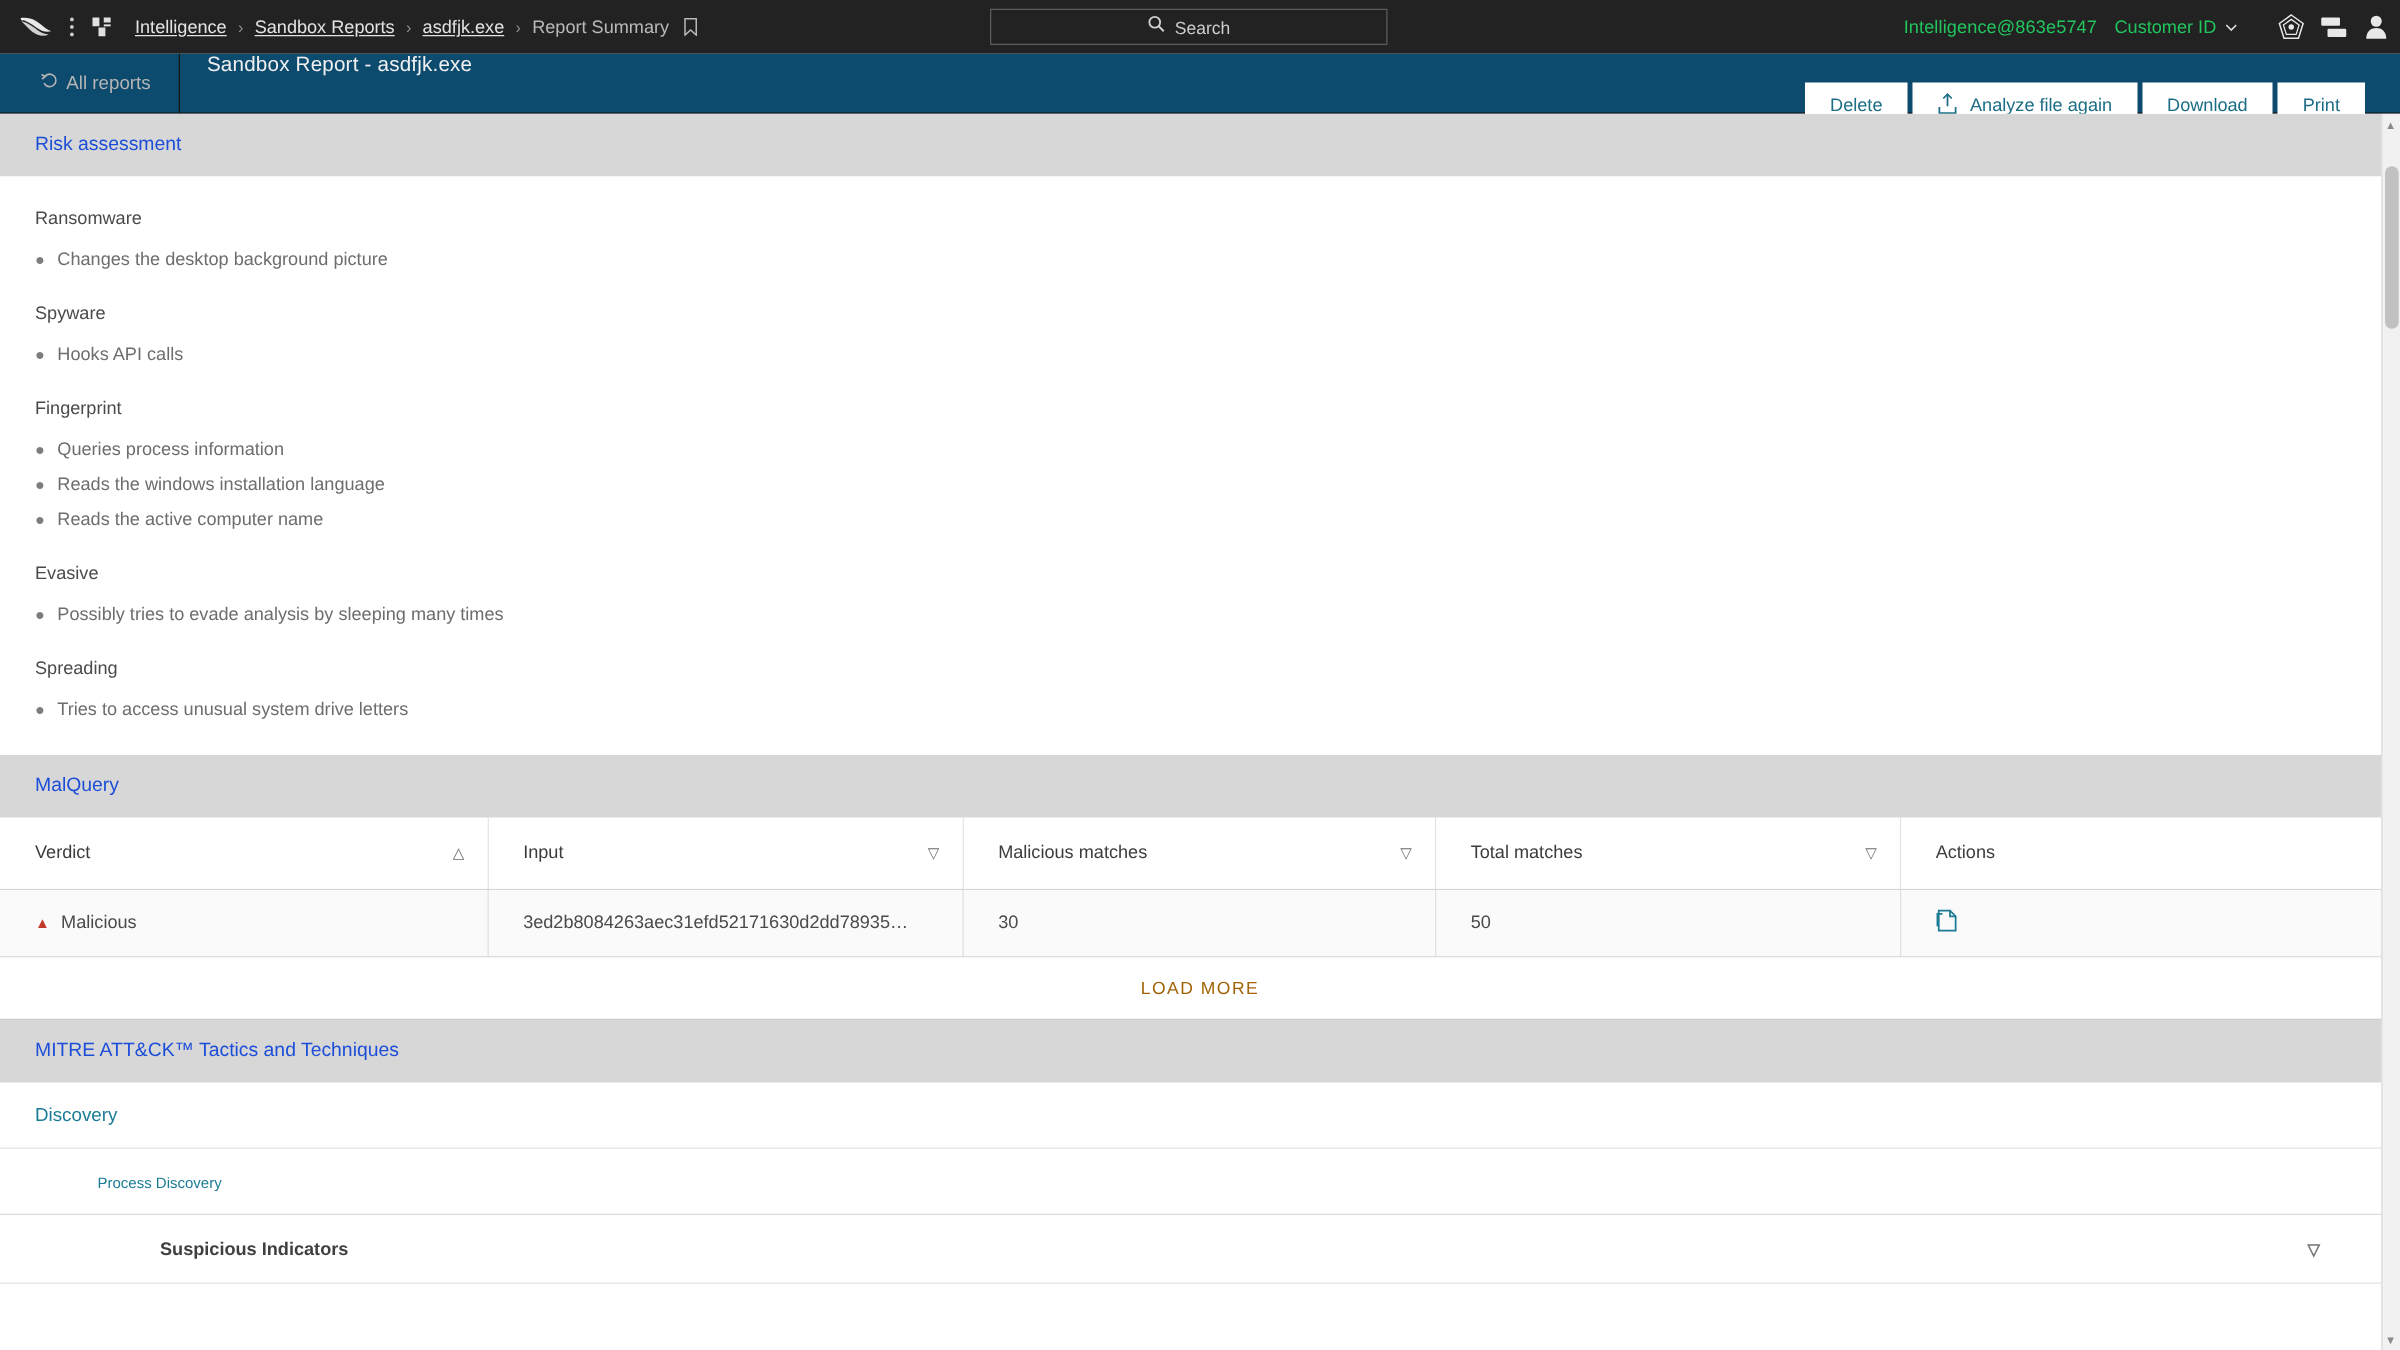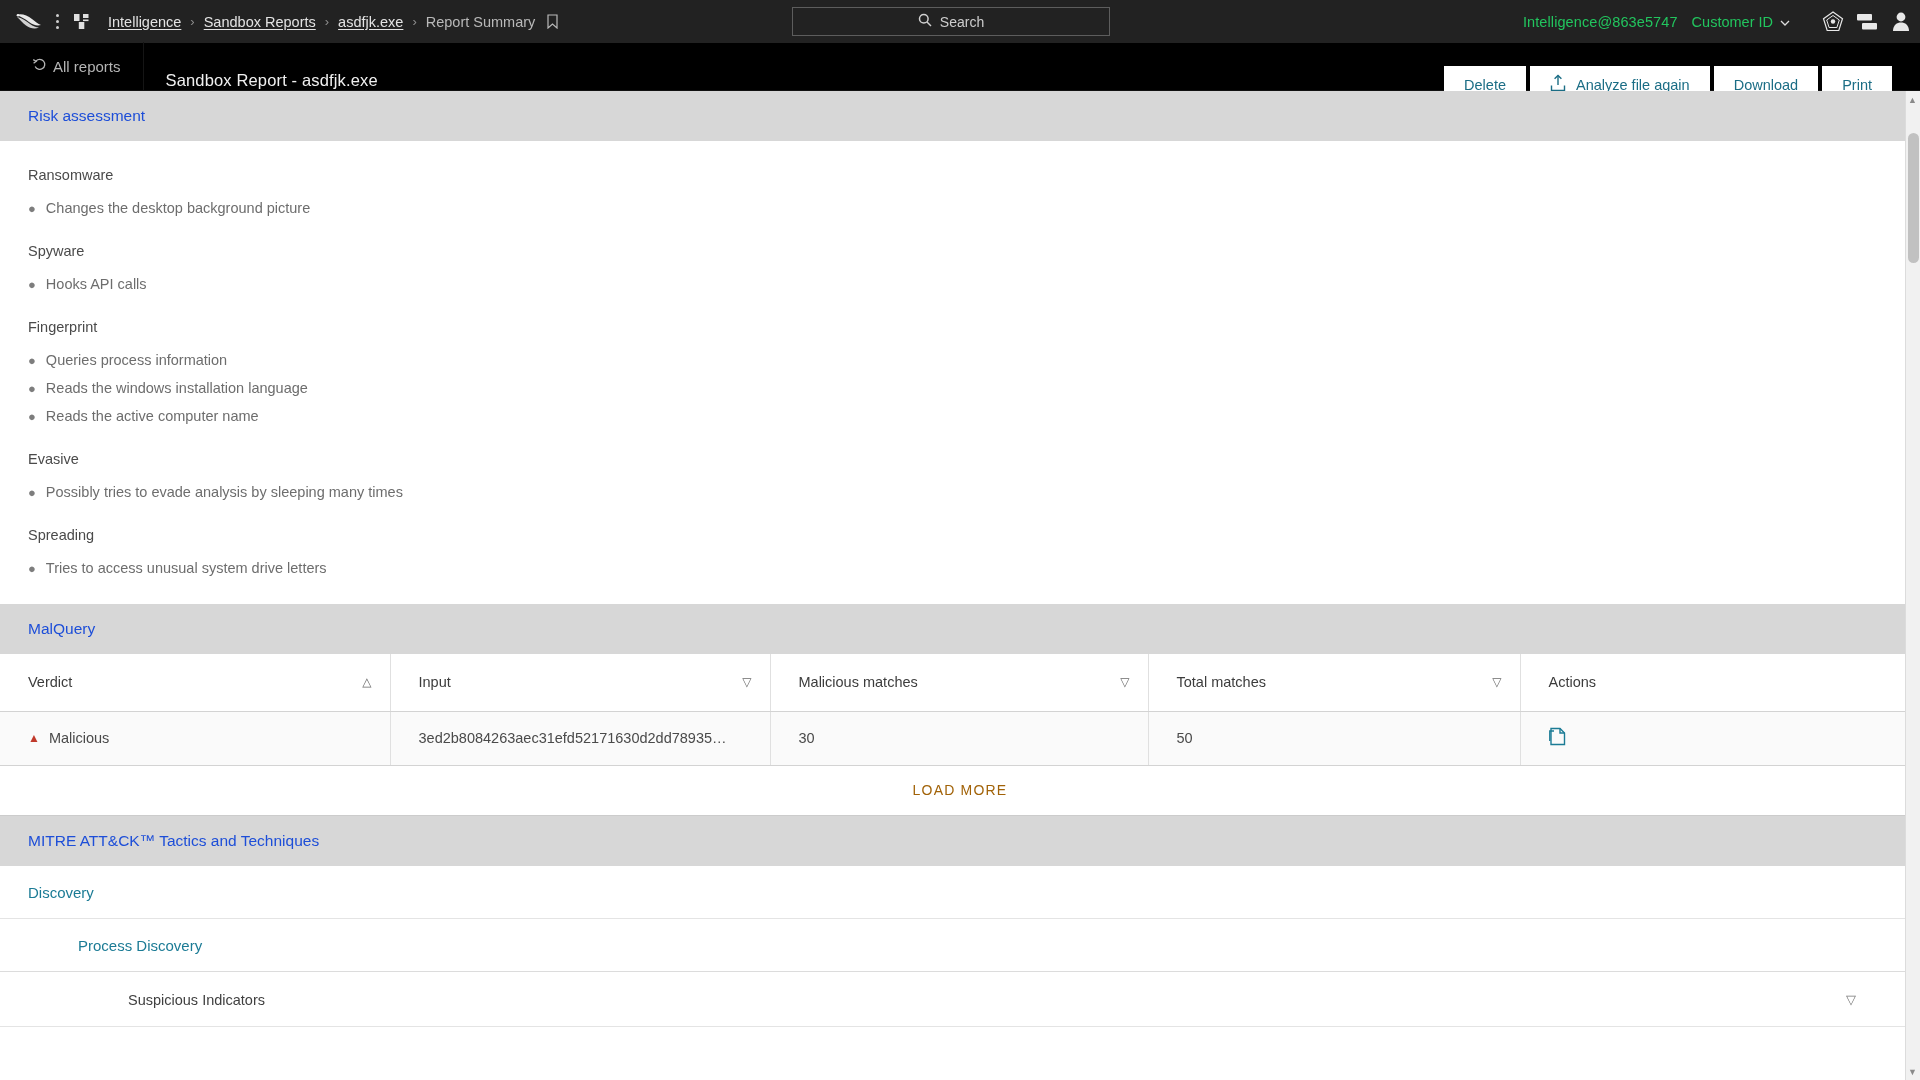--- a/index.html
+++ b/index.html
@@ -91,23 +91,23 @@
     color: #22c55e;
     font-size: 14.5px;
   }
   .topbar-right .tenant { margin-right: 14px; letter-spacing: .1px;}
   .topbar-right .custid { display:flex; align-items:center; gap:7px; cursor:pointer; margin-right: 26px;}
   .topbar-right .ic { width: 34px; display:flex; align-items:center; justify-content:center; cursor:pointer;}
 
   
   .subbar {
     height: 48px;
-    background: #000000;
-    display: flex;
-    align-items: flex-end;
+    background: #0c4a6e;
+    display: flex;
+    align-items: flex-start;
     position: relative;
     border-bottom: 1px solid #111;
   }
   .allreports {
     display: flex; align-items: center; gap: 7px;
     color: #b5b5b5; font-size: 15px;
     padding: 0 22px 0 32px;
     height: 100%;
     cursor: pointer;
   }
@@ -224,28 +224,29 @@
   
   .mitre-link-row {
     padding: 18px 28px 16px 28px;
     border-bottom: 1px solid #e4e4e4;
   }
   .mitre-link { color: #1b7b95; font-size: 15px; cursor: pointer; }
   .mitre-sub-row {
     padding: 18px 28px 16px 78px;
     border-bottom: 1px solid #dcdcdc;
   }
-  .mitre-sub { color: #1b7b95; font-size: 15px; cursor: pointer; }
+  .mitre-sub { color: #1b7b95; font-size: 12px; cursor: pointer; }
   .indicator-row {
     padding: 20px 28px 18px 128px;
     display: flex;
     align-items: center;
     justify-content: space-between;
     border-bottom: 1px solid #e4e4e4;
     margin-right: 0;
+    font-weight: bold;
   }
   .indicator-label { font-size: 14.5px; color: #3f3f3f; }
   .indicator-filter { color: #777; font-size: 13px; margin-right: 36px; cursor: pointer; }
 
   
   .vscroll {
     position: absolute;
     right: 0;
     top: 0;
     width: 15px;

